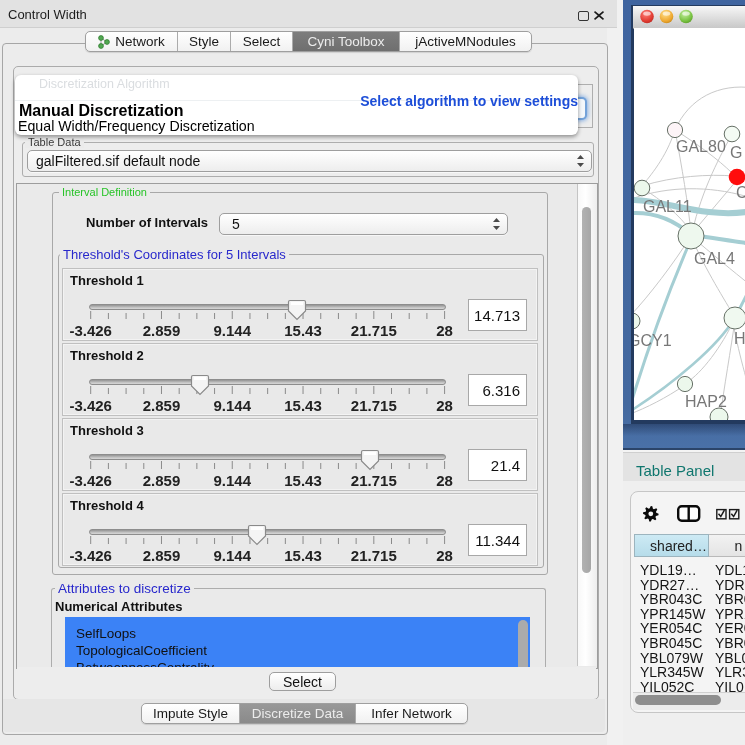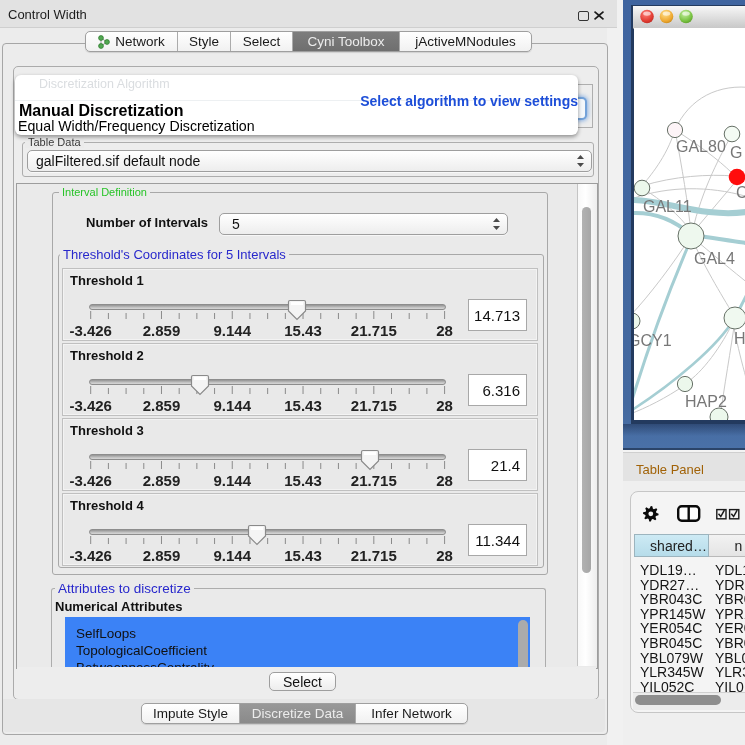--- a/index.html
+++ b/index.html
@@ -189,21 +189,21 @@
       <text x="100" y="316">H</text>
       <text x="51" y="379">HAP2</text>
     </g>
   </svg>
 
   <div class="abs" style="left:623px;top:424px;width:122px;height:12px;background:linear-gradient(rgba(25,42,74,0.5),rgba(25,42,74,0));"></div>
   <div class="abs" style="left:623px;top:448px;width:122px;height:2px;background:#2b4469;"></div>
 
   <div class="abs" style="left:623px;top:450px;width:122px;height:2px;background:#f4f4f4;"></div>
   <div class="abs" style="left:623px;top:452px;width:122px;height:29px;background:#e3e3e3;border-top:1px solid #cfcfcf;border-bottom:1px solid #d6d6d6;"></div>
-  <div class="abs" style="left:636px;top:462px;font-size:13px;color:#a16207;">Table Panel</div>
+  <div class="abs" style="left:636px;top:462px;font-size:15px;color:#0f766e;">Table Panel</div>
   <div class="abs" style="left:623px;top:481px;width:122px;height:264px;background:#efefef;"></div>
 
   <div class="abs" style="left:630px;top:491px;width:130px;height:220px;background:#f4f4f4;border:1px solid #c6c6c6;border-radius:8px;"></div>
 
   <svg class="abs" style="left:642px;top:505px;" width="100" height="17" viewBox="0 0 100 17">
     <g fill="#0a0a0a">
       <path d="M8.80 1.00 L10.32 1.15 L10.94 3.63 L11.91 4.14 L14.32 3.28 L15.29 4.47 L13.97 6.66 L14.29 7.71 L16.60 8.80 L16.45 10.32 L13.97 10.94 L13.46 11.91 L14.32 14.32 L13.13 15.29 L10.94 13.97 L9.89 14.29 L8.80 16.60 L7.28 16.45 L6.66 13.97 L5.69 13.46 L3.28 14.32 L2.31 13.13 L3.63 10.94 L3.31 9.89 L1.00 8.80 L1.15 7.28 L3.63 6.66 L4.14 5.69 L3.28 3.28 L4.47 2.31 L6.66 3.63 L7.71 3.31 Z"></path>
       <circle cx="8.8" cy="8.8" r="2.4" fill="#f4f4f4"></circle>
     </g>
     <rect x="36.2" y="1.2" width="21" height="14.5" rx="3.5" fill="#fdfdfd" stroke="#0a0a0a" stroke-width="2.4"></rect>

